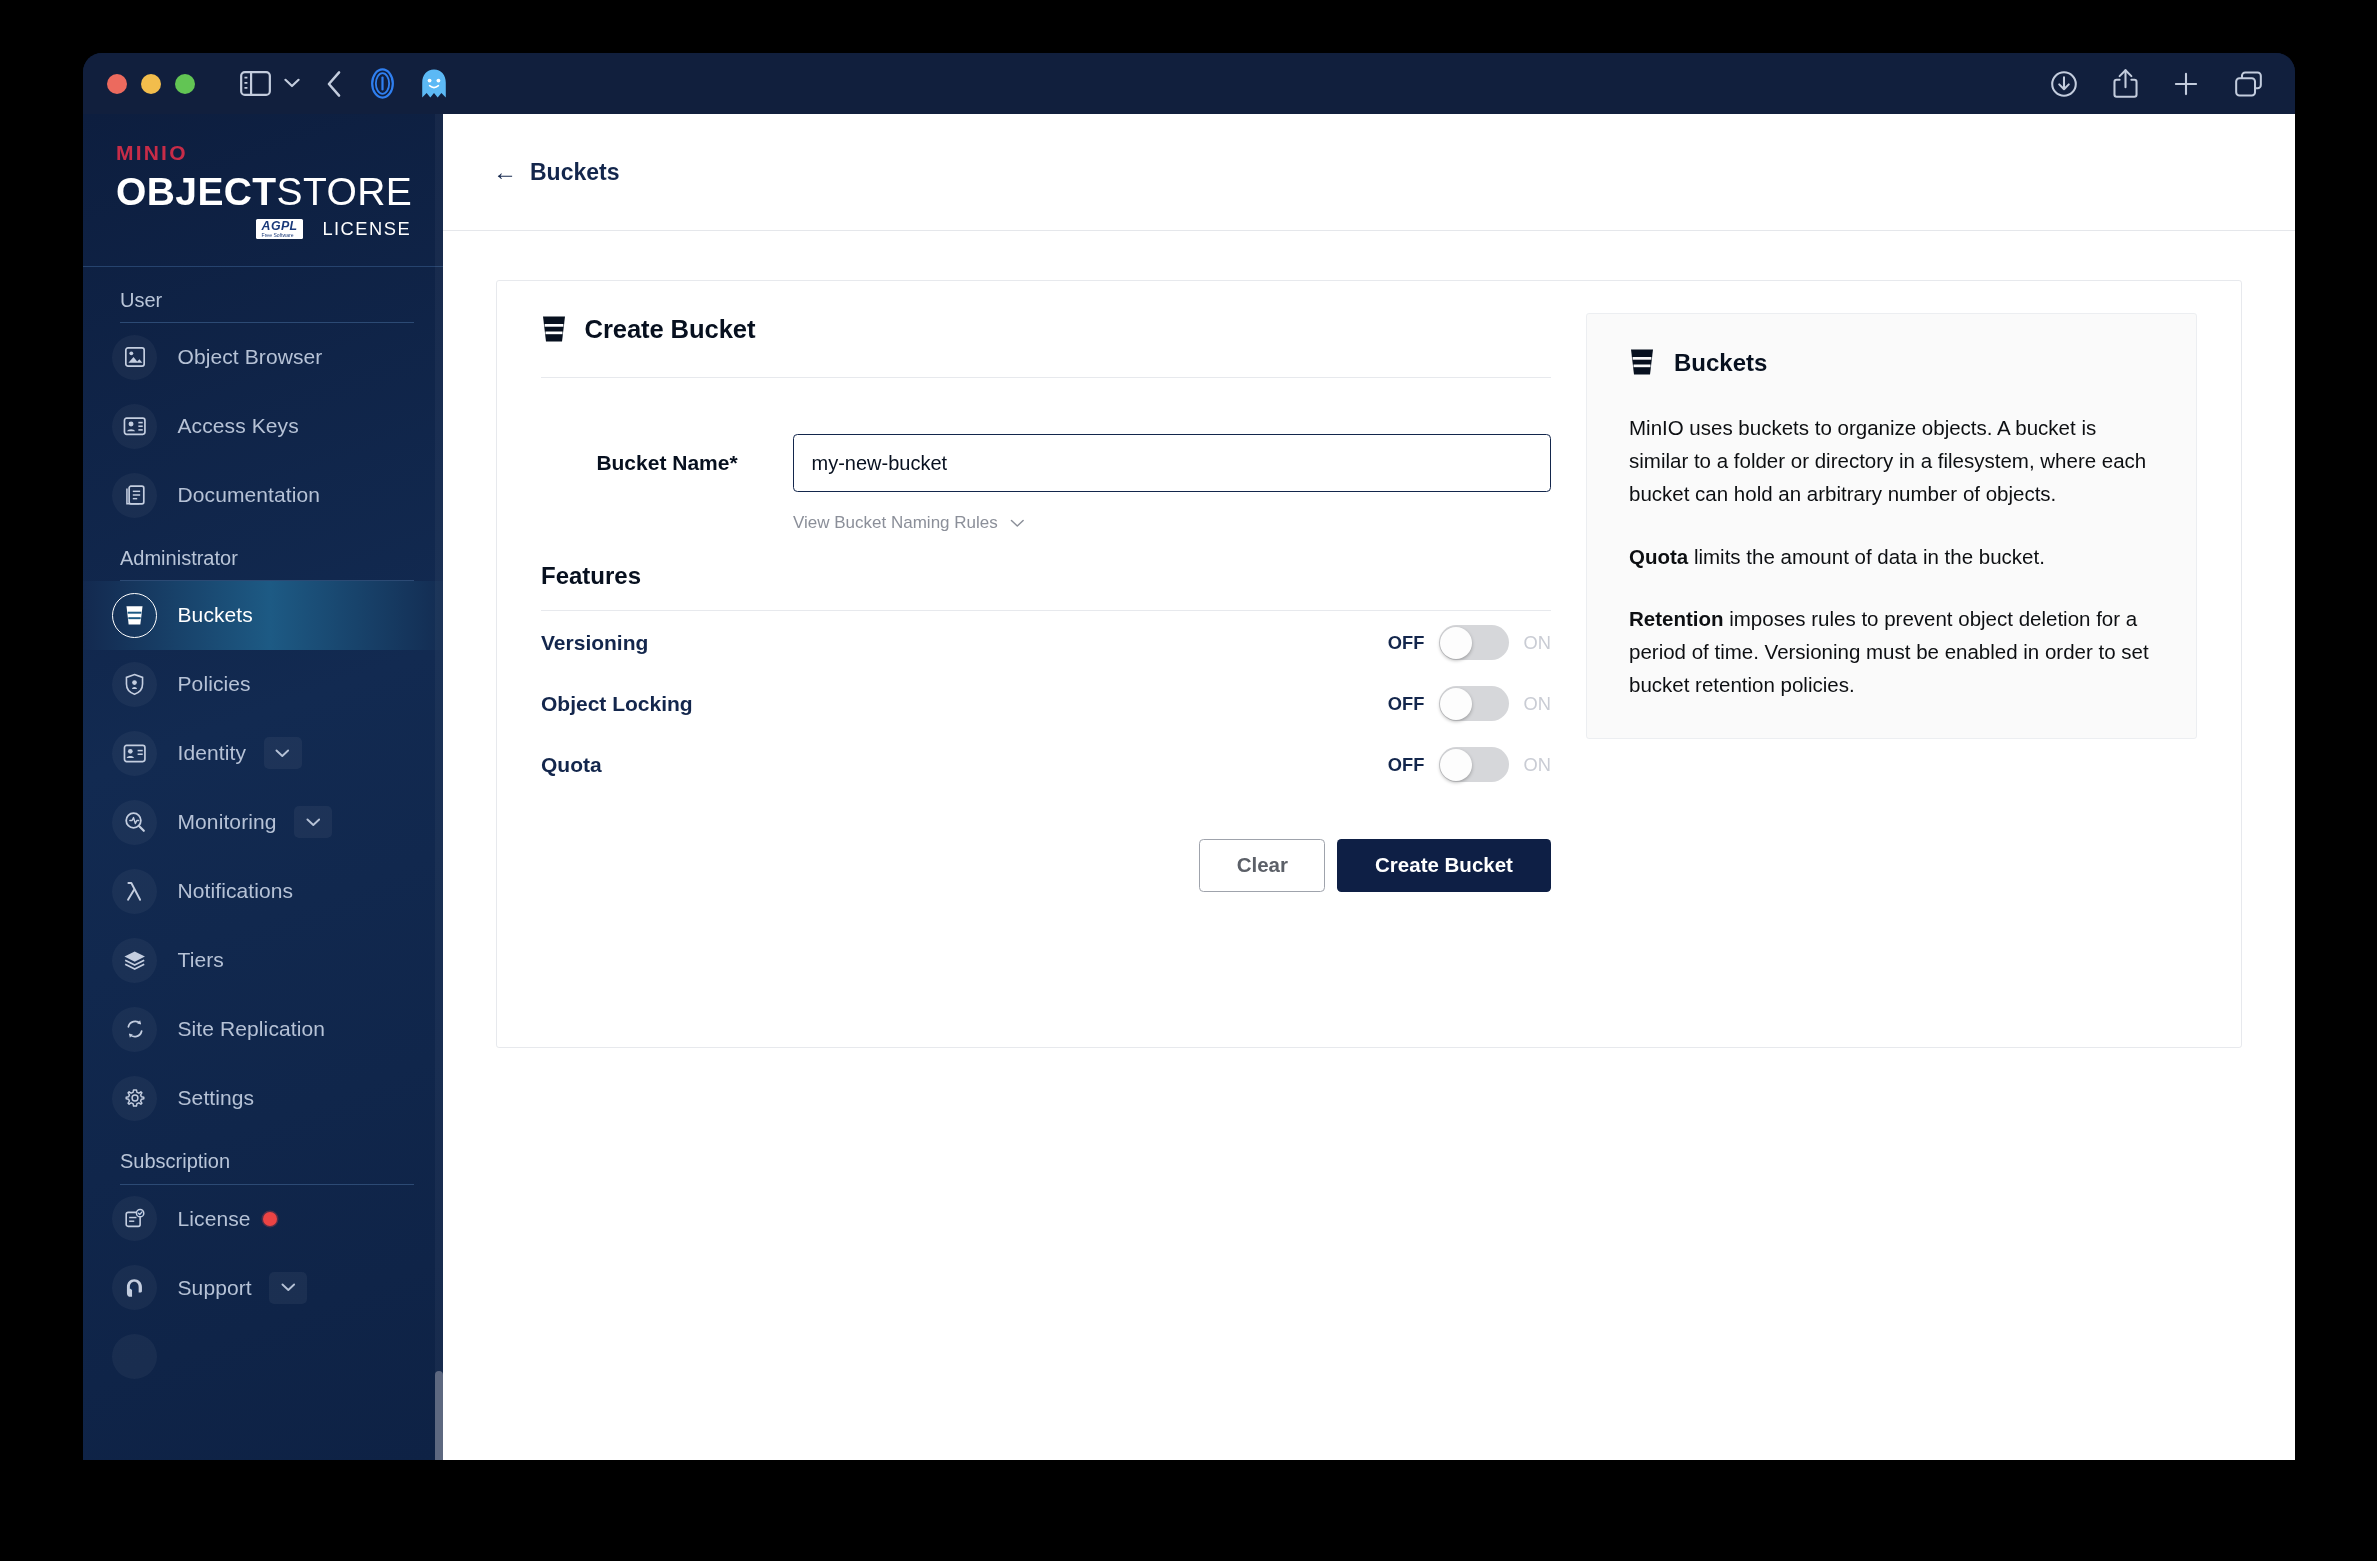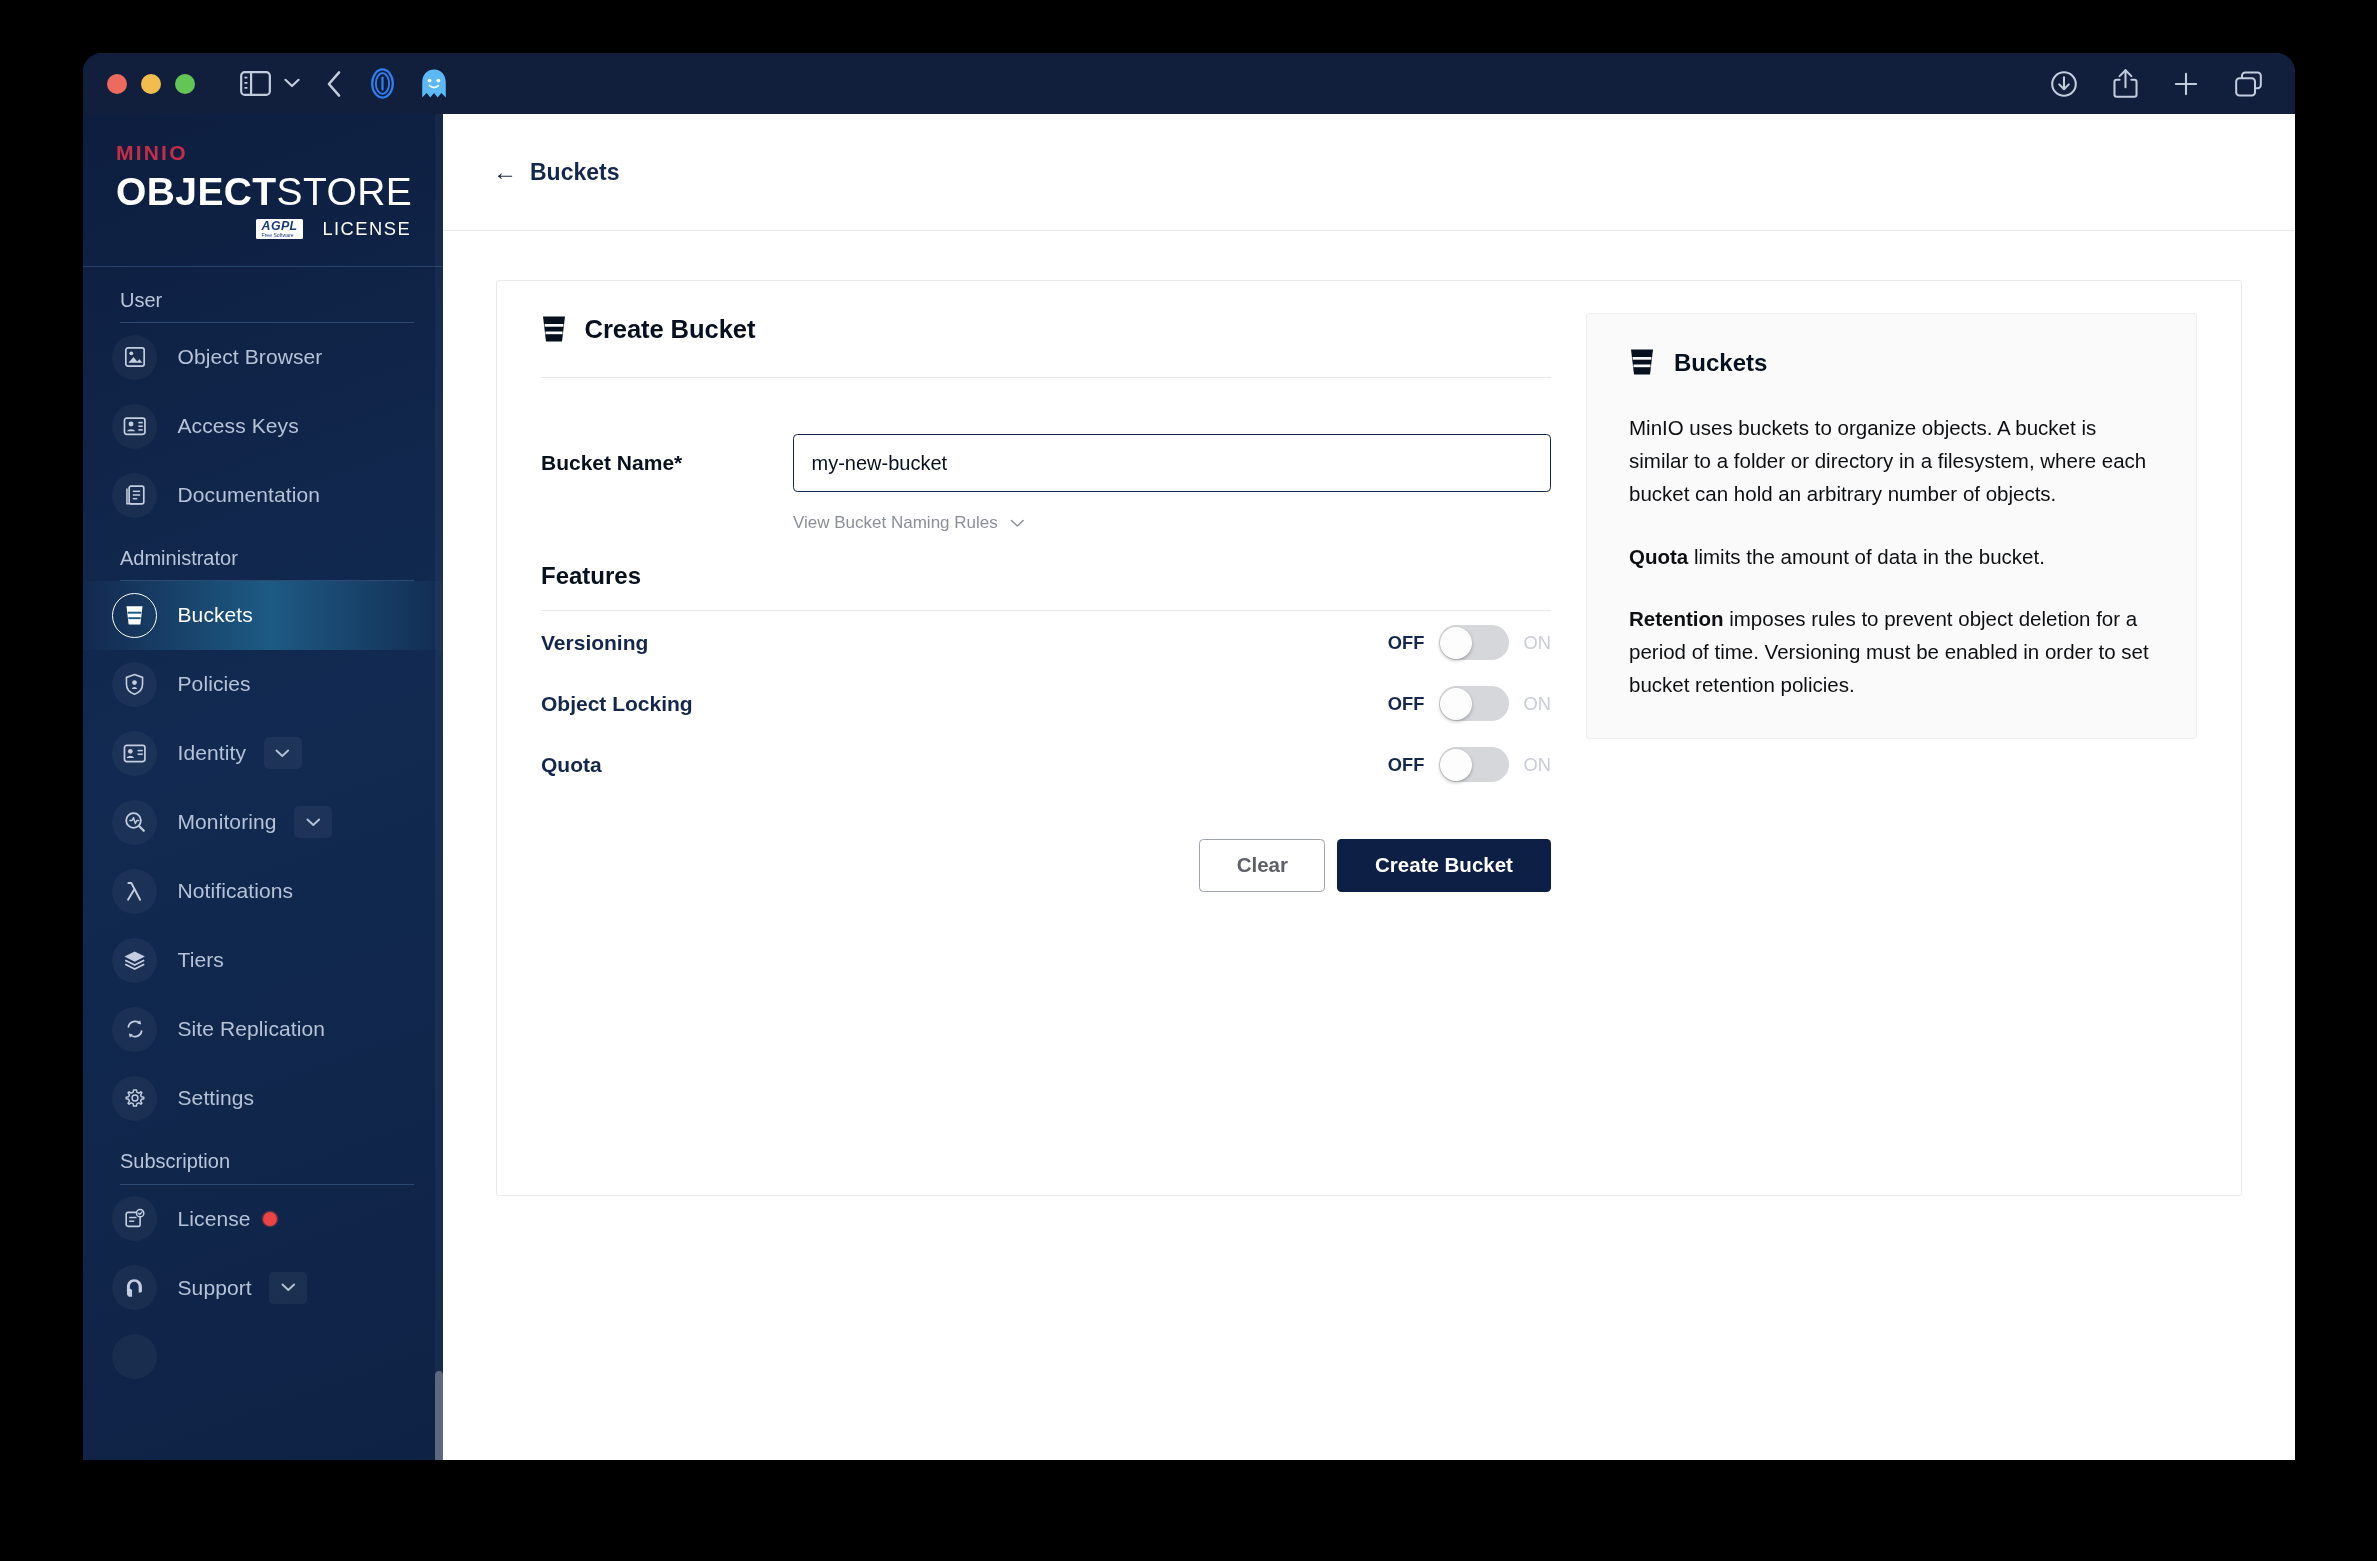--- a/index.html
+++ b/index.html
@@ -210,37 +210,37 @@
   .back-link .arrow { font-size: 24px; line-height: 1; font-weight: normal; }
 
   .content-area { flex: 1; padding: 49px 53px 0 53px; overflow: hidden; }
   .panel {
     border: 0.7px solid #e7e9ed;
     border-radius: 2.9px;
     background: #fff;
     display: flex;
     padding: 32px 44px 41px 44px;
     gap: 35px;
-    height: 916px;
+    height: 768px;
   }
   .form-col { flex: 1 1 auto; min-width: 0; max-width: 1027px;}
   .form-title {
     display: flex; align-items: center; gap: 17.5px;
     padding-bottom: 31px;
     border-bottom: 0.7px solid #e7e9ed;
   }
   .form-title h1 { font-size: 25.6px; color: #07101f; font-weight: bold; letter-spacing: -0.1px;}
 
   .field-row {
     display: flex; align-items: center;
     margin-top: 56px;
   }
   .field-label {
     width: 252px; flex: 0 0 252px;
-    font-size: 21px; color: #07101f; font-weight: bold;
+    font-size: 21px; color: #07101f; font-weight: bold; text-align: center;
   }
   .text-input {
     flex: 1;
     height: 58px;
     border: 1.5px solid #13264c;
     border-radius: 4.4px;
     padding: 0 17.5px;
     font-size: 20px;
     color: #07101f;
     font-family: "Liberation Sans", sans-serif;

